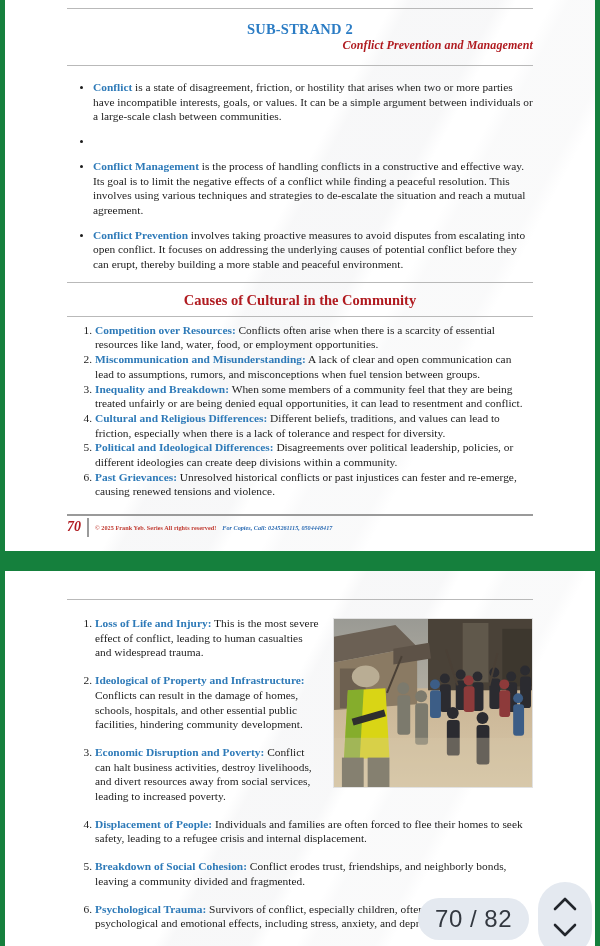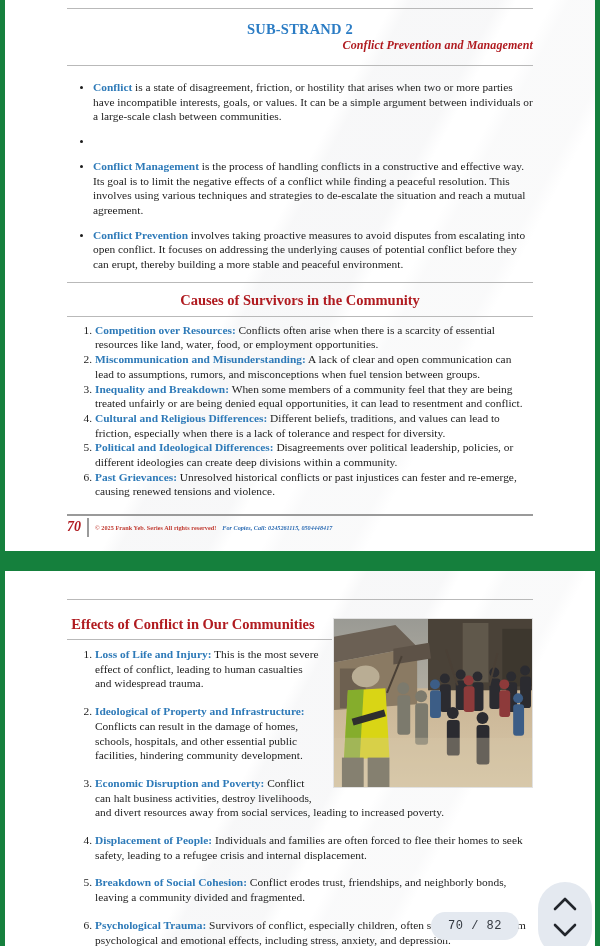--- a/index.html
+++ b/index.html
@@ -153,28 +153,28 @@
   }
   .effects-rule {
     width: 265px;
     border-top: 1.5px solid #b9b9b9;
     margin: 6px 0 7px 0;
   }
 
   
   .page-indicator {
     position: absolute;
-    right: 81px;
+    right: 71px;
     bottom: 6px;
     background: #e4e9f0;
     color: #333840;
     border-radius: 22px;
     padding: 7px 17px;
-    font-family: Liberation Mono, monospace;
-    font-size: 12px;
+    font-family: Liberation Sans, sans-serif;
+    font-size: 24px;
     letter-spacing: 0.5px;
     z-index: 30;
   }
   .scroll-nav {
     position: absolute;
     right: 8px;
     bottom: -10px;
     width: 54px;
     height: 74px;
     background: #e4e9f0;
@@ -210,21 +210,21 @@
 
       <ul class="bullets" id="definition-list">
           <li><span class="term">Conflict</span><span> is a state of disagreement, friction, or hostility that arises when two or more parties have incompatible interests, goals, or values. It can be a simple argument between individuals or a large-scale clash between communities.</span></li>
           <li class="empty-bullet"></li>
           <li><span class="term">Conflict Management</span><span> is the process of handling conflicts in a constructive and effective way. Its goal is to limit the negative effects of a conflict while finding a peaceful resolution. This involves using various techniques and strategies to de-escalate the situation and reach a mutual agreement.</span></li>
           <li><span class="term">Conflict Prevention</span><span> involves taking proactive measures to avoid disputes from escalating into open conflict. It focuses on addressing the underlying causes of potential conflict before they can erupt, thereby building a more stable and peaceful environment.</span></li>
         </ul>
 
       <hr class="rule" style="margin-top:4px;">
       <div style="height:9px;"></div>
-      <div class="section-title">Causes of Survivors in the Community</div>
+      <div class="section-title">Causes of Cultural in the Community</div>
       <div style="height:7px;"></div>
       <hr class="rule">
       <div style="height:6px;"></div>
 
       <ol class="numbers" id="causes-list">
           <li><span class="term">Competition over Resources:</span><span> Conflicts often arise when there is a scarcity of essential resources like land, water, food, or employment opportunities.</span></li>
           <li><span class="term">Miscommunication and Misunderstanding:</span><span> A lack of clear and open communication can lead to assumptions, rumors, and misconceptions when fuel tension between groups.</span></li>
           <li><span class="term">Inequality and Breakdown:</span><span> When some members of a community feel that they are being treated unfairly or are being denied equal opportunities, it can lead to resentment and conflict.</span></li>
           <li><span class="term">Cultural and Religious Differences:</span><span> Different beliefs, traditions, and values can lead to friction, especially when there is a lack of tolerance and respect for diversity.</span></li>
           <li><span class="term">Political and Ideological Differences:</span><span> Disagreements over political leadership, policies, or different ideologies can create deep divisions within a community.</span></li>
@@ -320,24 +320,20 @@
           <rect x="34" y="140" width="22" height="30" fill="#5a5a52"></rect>
 
           <rect x="60" y="36" width="2" height="40" fill="#4a4036" transform="rotate(22 61 56)"></rect>
           <rect x="118" y="30" width="2" height="38" fill="#4a4036" transform="rotate(-18 119 49)"></rect>
           <rect x="160" y="34" width="2" height="34" fill="#4a4036" transform="rotate(14 161 51)"></rect>
 
           <rect x="0" y="120" width="200" height="50" fill="#d8c8aa" opacity="0.35"></rect>
         </svg>
       </div>
 
-      <div class="effects-head-wrap">
-        <div class="effects-title">Effects of Conflict in Our Communities</div>
-        <div class="effects-rule"></div>
-      </div>
 
       <ol class="numbers spaced" id="effects-list">
           <li><span class="term">Loss of Life and Injury:</span><span> This is the most severe effect of conflict, leading to human casualties and widespread trauma.</span></li>
           <li><span class="term">Ideological of Property and Infrastructure:</span><span> Conflicts can result in the damage of homes, schools, hospitals, and other essential public facilities, hindering community development.</span></li>
           <li><span class="term">Economic Disruption and Poverty:</span><span> Conflict can halt business activities, destroy livelihoods, and divert resources away from social services, leading to increased poverty.</span></li>
           <li><span class="term">Displacement of People:</span><span> Individuals and families are often forced to flee their homes to seek safety, leading to a refugee crisis and internal displacement.</span></li>
           <li><span class="term">Breakdown of Social Cohesion:</span><span> Conflict erodes trust, friendships, and neighborly bonds, leaving a community divided and fragmented.</span></li>
           <li><span class="term">Psychological Trauma:</span><span> Survivors of conflict, especially children, often suffer from long-term psychological and emotional effects, including stress, anxiety, and depression.</span></li>
         </ol>
 

